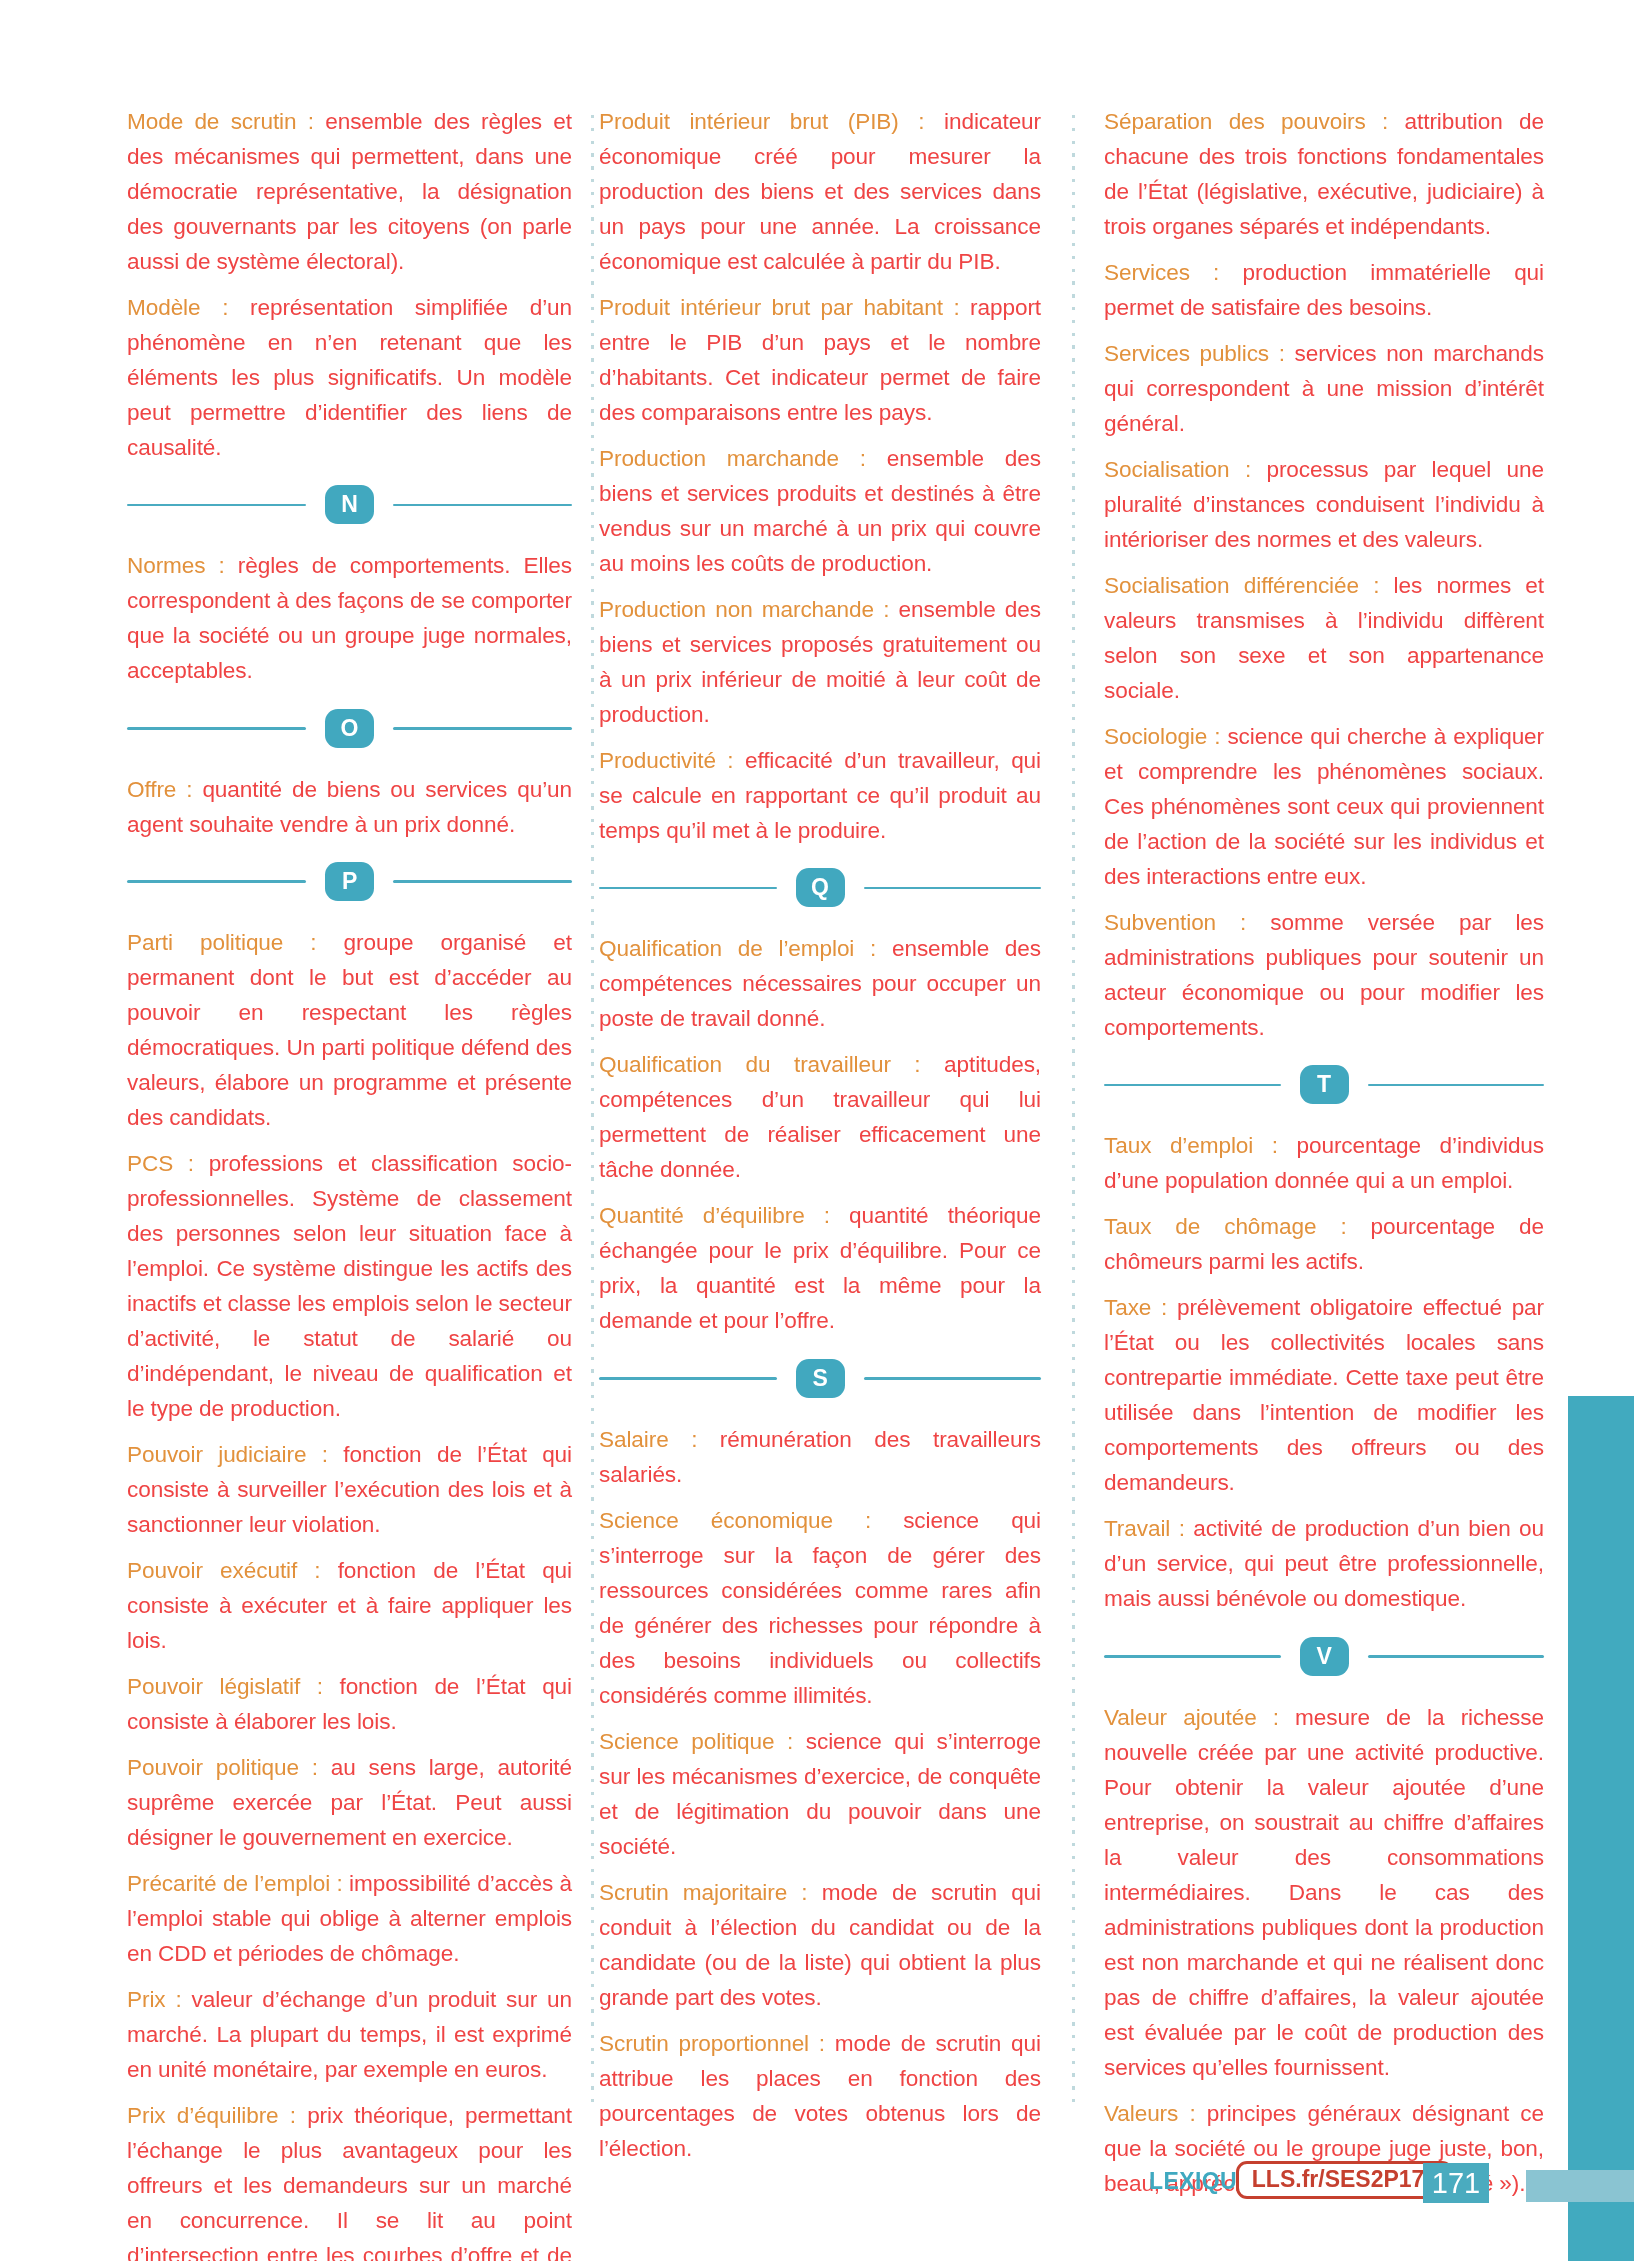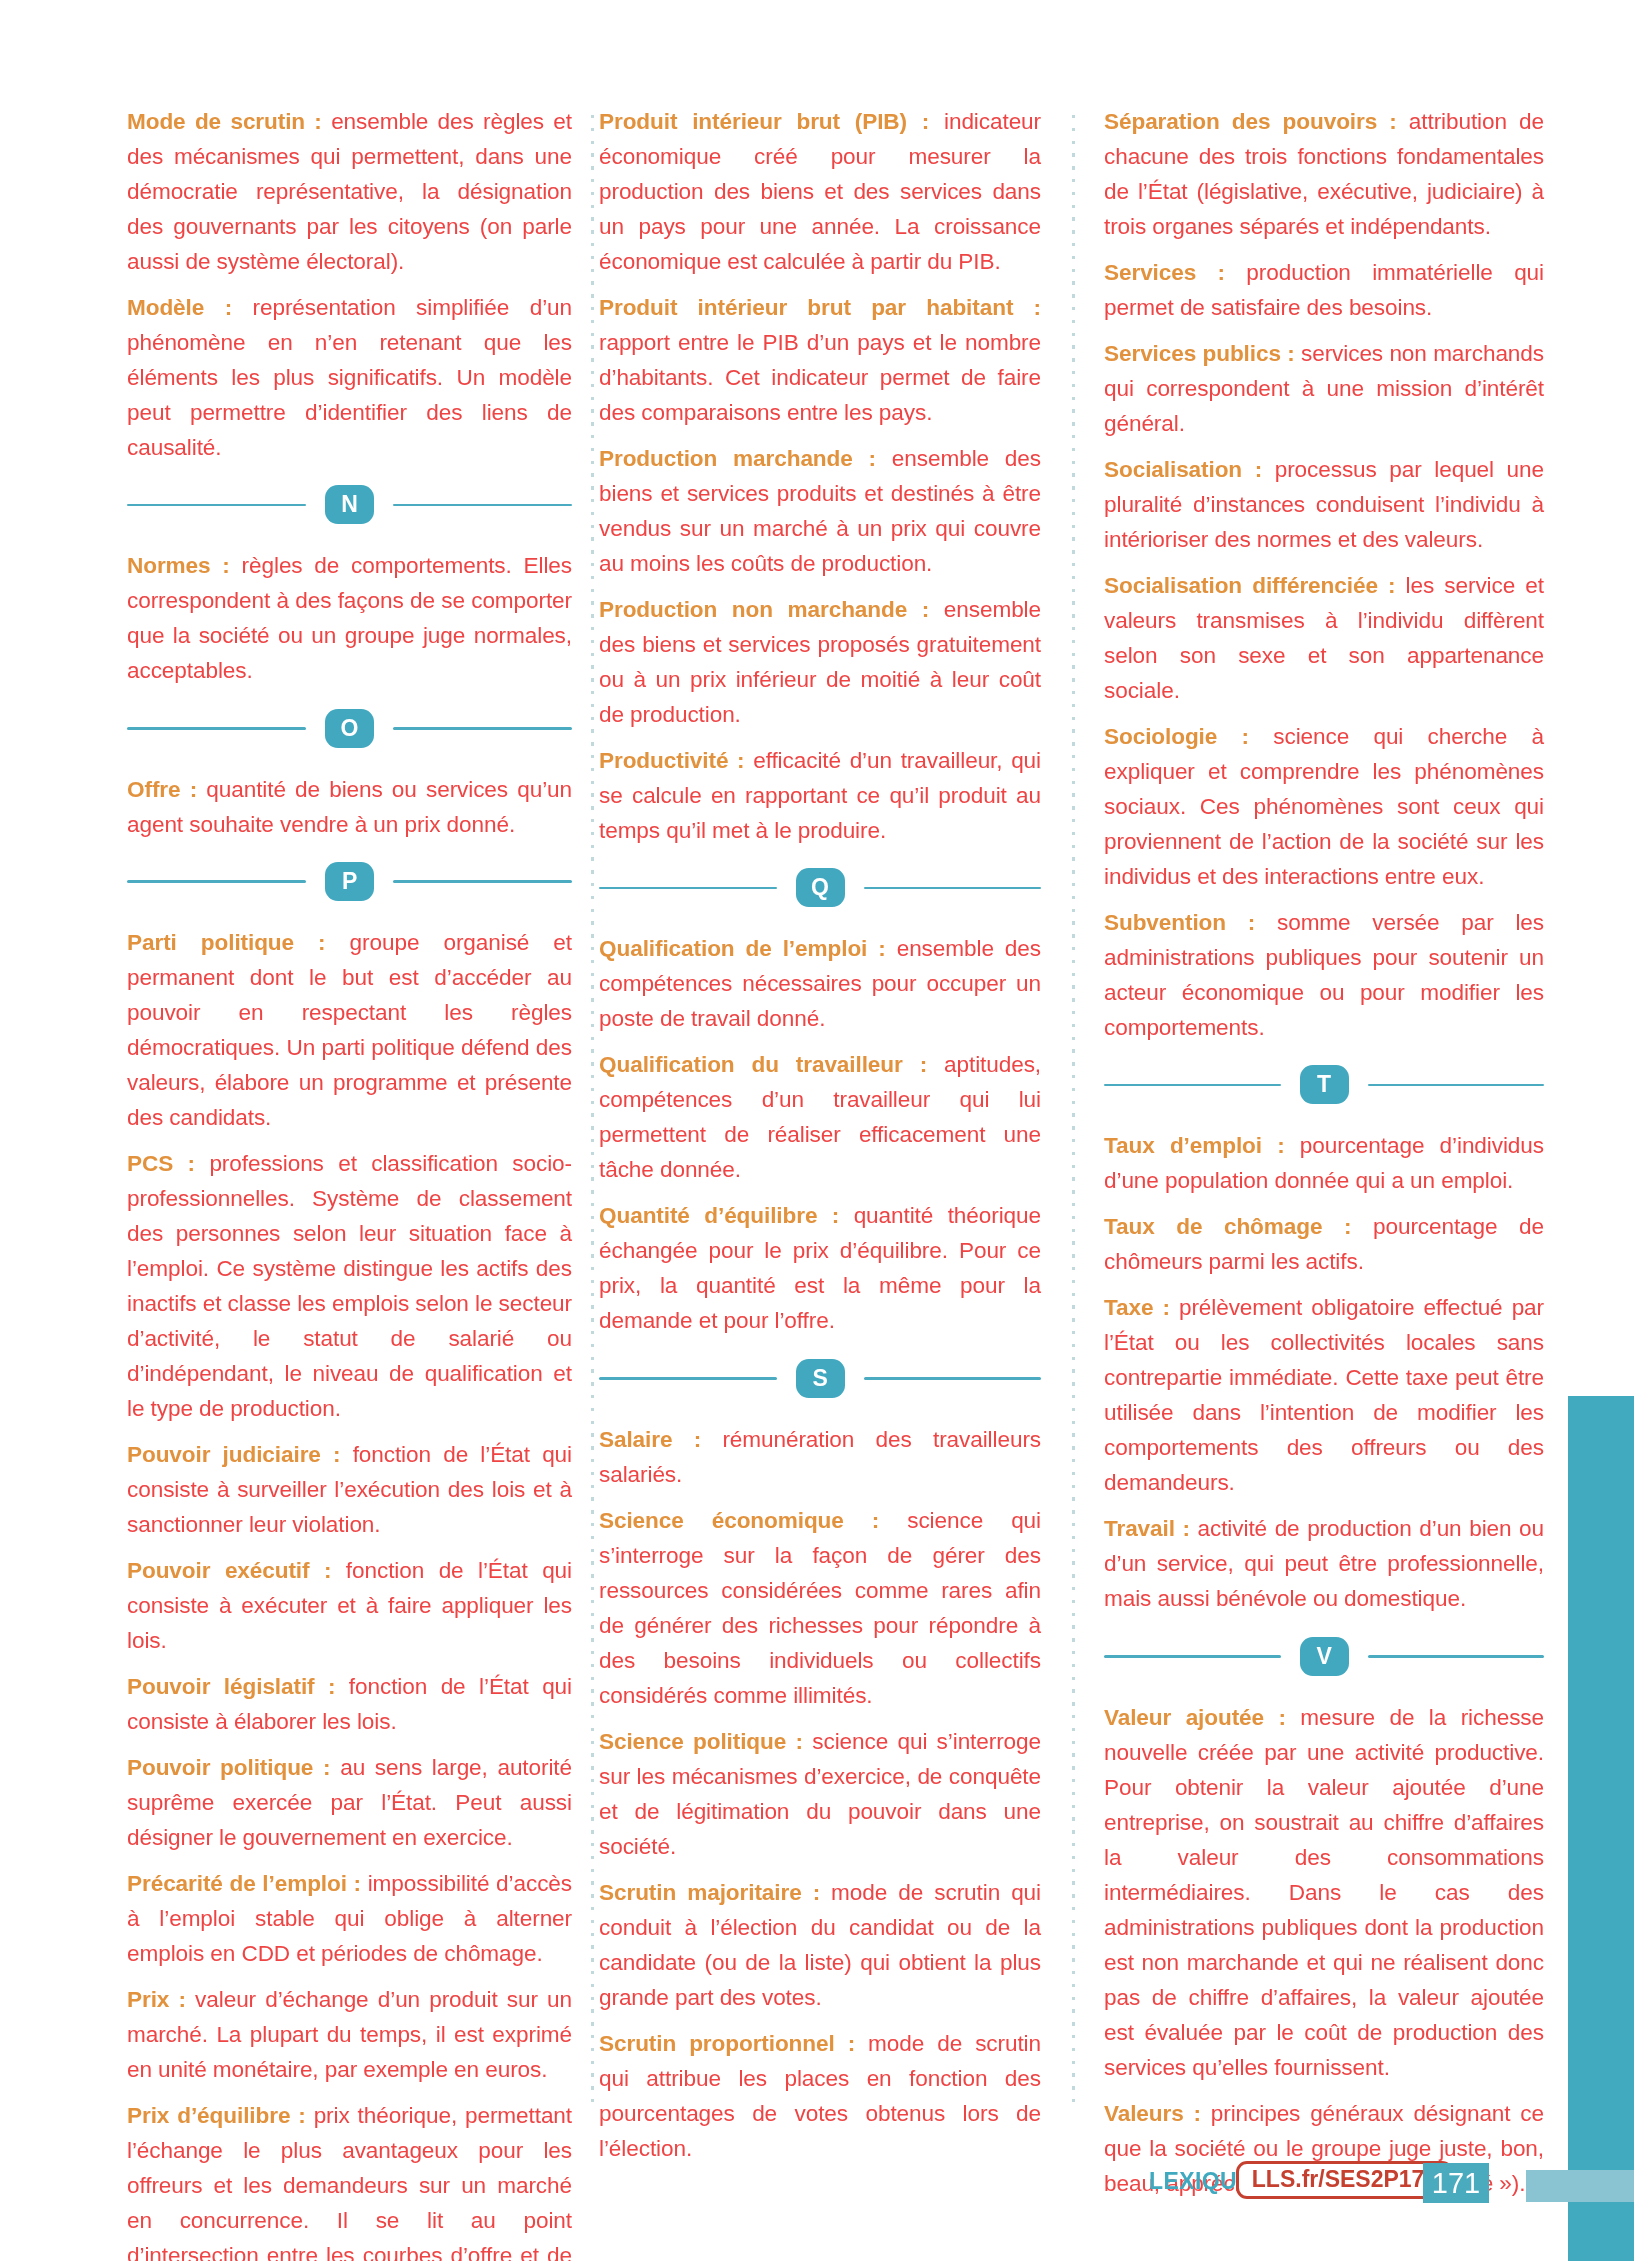--- a/index.html
+++ b/index.html
@@ -5,21 +5,21 @@
   html,body{margin:0;padding:0;background:#ffffff;}
   .page{position:relative;width:1635px;min-height:2261px;background:#fff;overflow:hidden;
         font-family:"Liberation Sans","DejaVu Sans",sans-serif;}
   
   .col{position:absolute;top:104px;text-align:justify;font-size:22.6px;line-height:35px;
        color:#3b3b3d;letter-spacing:-0.1px;hyphens:auto;}
   .col1{left:127px;width:445px;}
   .col2{left:599px;width:442px;}
   .col3{left:1104px;width:440px;}
   .entry{margin:0 0 11px 0;}
-  .term{font-weight:700;color:#e2913c;}
+  .term{font-weight:400;color:#e2913c;}
   .def{color:#ef4444;}
   
   .letter-divider{display:flex;align-items:center;gap:19px;margin:20.4px 0 24px 0;}
   .dline{flex:1;height:2.6px;background:#4aabc1;border-radius:1.7px;}
   .dbadge{width:49px;height:39px;flex:0 0 auto;background:#41a8bf;border-radius:12.8px;
           color:#fff;font-weight:700;font-size:23px;display:flex;align-items:center;
           justify-content:center;text-align:center;}
   
   .vsep{position:absolute;top:115px;height:1988px;width:2.6px;
         background:repeating-linear-gradient(to bottom,#bfd9dd 0 3.4px,transparent 3.4px 12.8px);}
@@ -98,21 +98,21 @@
       <p class="entry"><span class="term">Science politique :</span><span class="def"> science qui s’interroge sur les mécanismes d’exercice, de conquête et de légitimation du pouvoir dans une société.</span></p>
       <p class="entry"><span class="term">Scrutin majoritaire :</span><span class="def"> mode de scrutin qui conduit à l’élection du candidat ou de la candidate (ou de la liste) qui obtient la plus grande part des votes.</span></p>
       <p class="entry"><span class="term">Scrutin proportionnel :</span><span class="def"> mode de scrutin qui attribue les places en fonction des pourcentages de votes obtenus lors de l’élection.</span></p>
     </section>
   <div class="vsep vsep2"></div>
   <section class="col col3">
       <p class="entry"><span class="term">Séparation des pouvoirs :</span><span class="def"> attribution de chacune des trois fonctions fondamentales de l’État (législative, exécutive, judiciaire) à trois organes séparés et indépendants.</span></p>
       <p class="entry"><span class="term">Services :</span><span class="def"> production immatérielle qui permet de satisfaire des besoins.</span></p>
       <p class="entry"><span class="term">Services publics :</span><span class="def"> services non marchands qui correspondent à une mission d’intérêt général.</span></p>
       <p class="entry"><span class="term">Socialisation :</span><span class="def"> processus par lequel une pluralité d’instances conduisent l’individu à intérioriser des normes et des valeurs.</span></p>
-      <p class="entry"><span class="term">Socialisation différenciée :</span><span class="def"> les service et valeurs transmises à l’individu diffèrent selon son sexe et son appartenance sociale.</span></p>
+      <p class="entry"><span class="term">Socialisation différenciée :</span><span class="def"> les normes et valeurs transmises à l’individu diffèrent selon son sexe et son appartenance sociale.</span></p>
       <p class="entry"><span class="term">Sociologie :</span><span class="def"> science qui cherche à expliquer et comprendre les phénomènes sociaux. Ces phénomènes sont ceux qui proviennent de l’action de la société sur les individus et des interactions entre eux.</span></p>
       <p class="entry"><span class="term">Subvention :</span><span class="def"> somme versée par les administrations publiques pour soutenir un acteur économique ou pour modifier les comportements.</span></p>
       <div class="letter-divider">
         <span class="dline"></span>
         <span class="dbadge">T</span>
         <span class="dline"></span>
       </div>
       <p class="entry"><span class="term">Taux d’emploi :</span><span class="def"> pourcentage d’individus d’une population donnée qui a un emploi.</span></p>
       <p class="entry"><span class="term">Taux de chômage :</span><span class="def"> pourcentage de chômeurs parmi les actifs.</span></p>
       <p class="entry"><span class="term">Taxe :</span><span class="def"> prélèvement obligatoire effectué par l’État ou les collectivités locales sans contrepartie immédiate. Cette taxe peut être utilisée dans l’intention de modifier les comportements des offreurs ou des demandeurs.</span></p>

